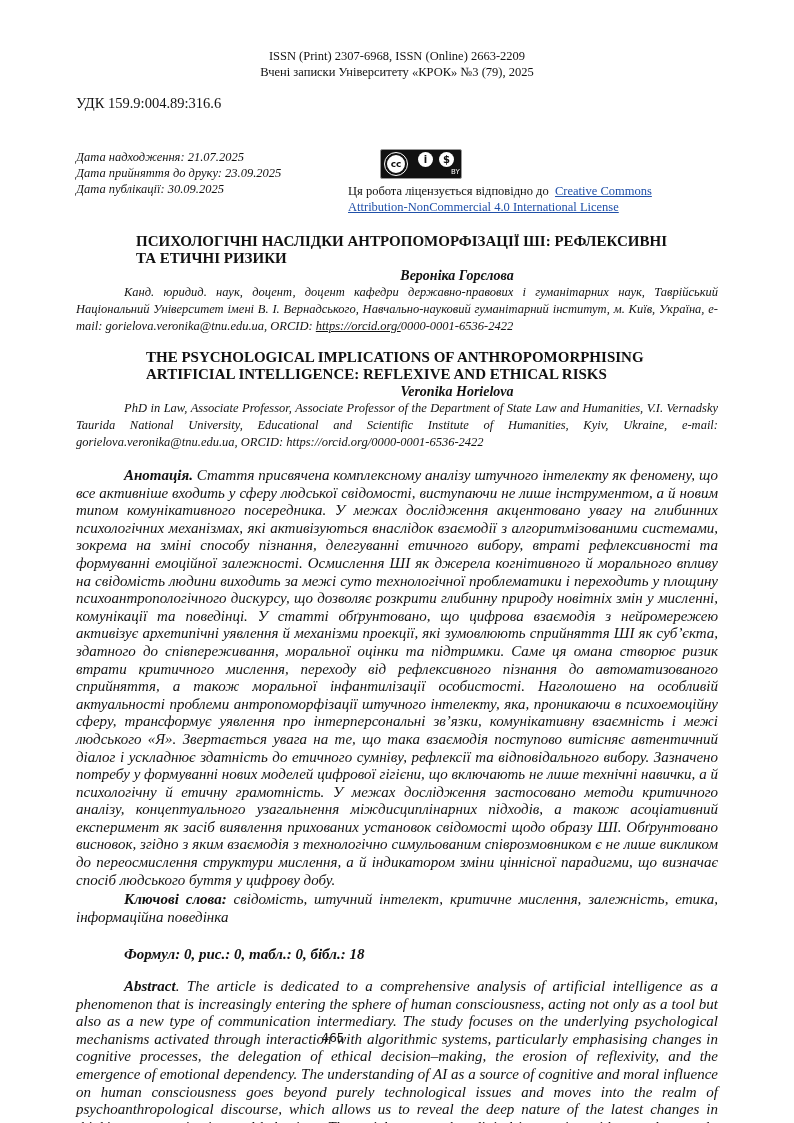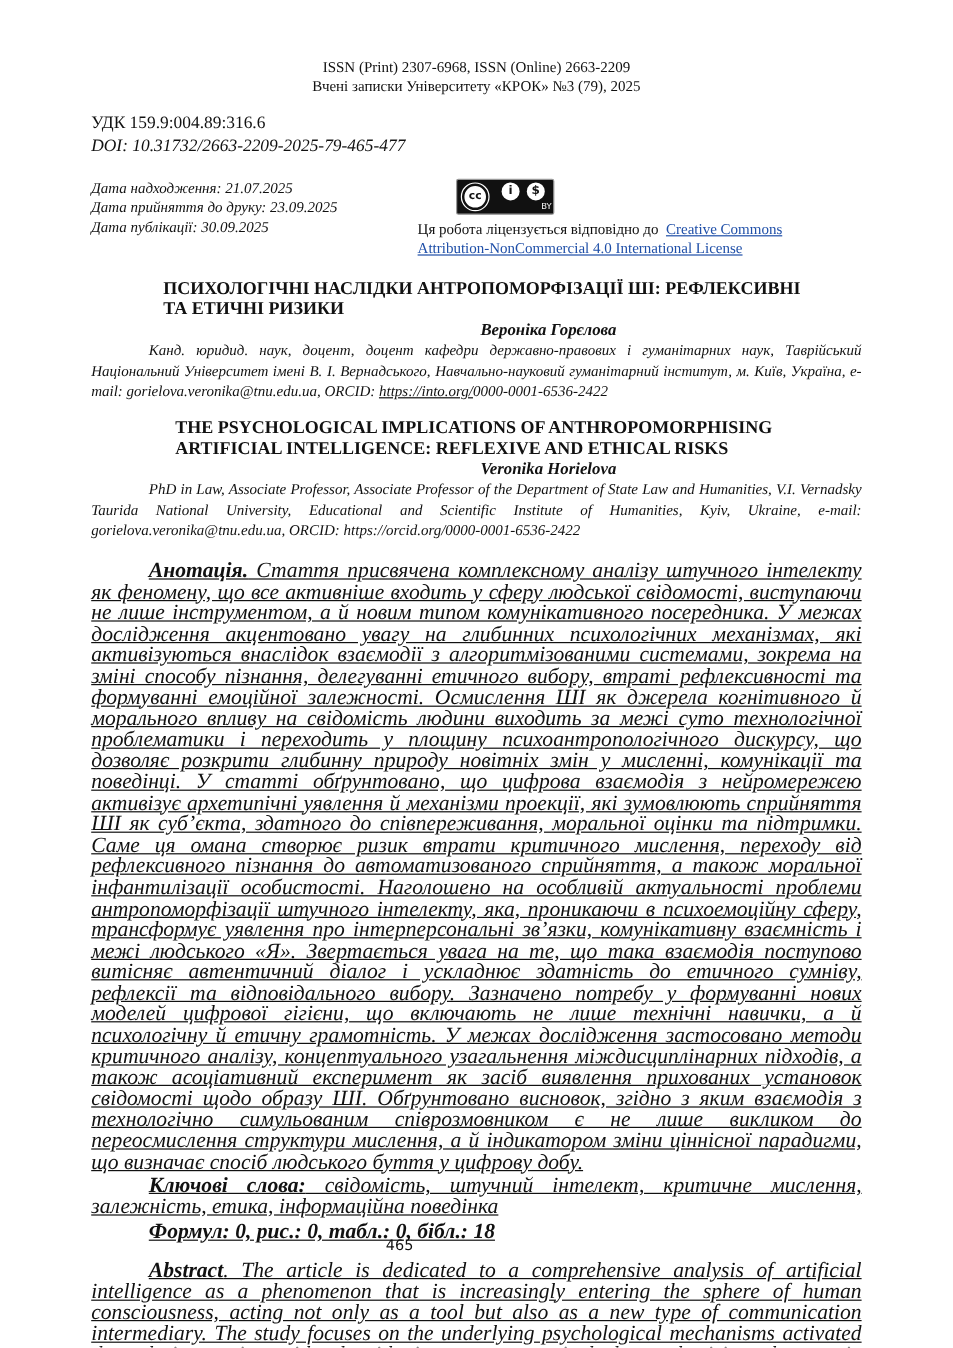--- a/index.html
+++ b/index.html
@@ -21,35 +21,34 @@
   .cc-badge .c3 { position: absolute; left: 58px; top: 2px; width: 15px; height: 15px; border-radius: 50%; background: #fff; font: bold 10px "DejaVu Sans", sans-serif; color:#111; text-align:center; line-height: 15px; }
   .cc-badge .lbl { position: absolute; top: 18px; font: 7px "DejaVu Sans", sans-serif; color: #fff; padding-left: 32px; }
   .cc-text { font-size: 12.5px; line-height: 16px; margin-top: 4px; width: 340px; }
   .cc-text a { color: #1f4fa8; text-decoration: underline; }
 
   .col { position: absolute; left: 76px; width: 642px; }
   .title { text-align: left; font-weight: bold; font-size: 15px; line-height: 17px; }
   .author { text-align: center; font-weight: bold; font-style: italic; font-size: 14px; line-height: 17px; padding-left: 120px; }
   .affil { font-style: italic; font-size: 12.5px; line-height: 17px; text-align: justify; text-indent: 48px; }
   .affil a { color: #111; text-decoration: underline; }
-  .para { font-style: italic; font-size: 18px; line-height: 17.6px; text-align: justify; text-indent: 48px; margin: 0; text-decoration: underline; }
+  .para { font-style: italic; font-size: 15px; line-height: 17.6px; text-align: justify; text-indent: 48px; margin: 0; }
   .para b { font-style: italic; }
   .page-num { position: absolute; top: 1031px; left: 0; width: 666px; text-align: center; font-family: "DejaVu Sans", sans-serif; font-size: 12px; }
 </style>
 </head>
 <body>
 
 <div class="hdr">
   <div>ISSN (Print) 2307-6968, ISSN (Online) 2663-2209</div>
   <div>Вчені записки Університету «КРОК» №3 (79), 2025</div>
 </div>
 
 <div class="udk">
   <div>УДК 159.9:004.89:316.6</div>
-  <div class="doi">DOI: 10.31732/2663-2209-2025-79-465-477</div>
 </div>
 
 <div class="dates">
   <div>Дата надходження: 21.07.2025</div>
   <div>Дата прийняття до друку: 23.09.2025</div>
   <div>Дата публікації: 30.09.2025</div>
 </div>
 
 <div class="cc">
   <div class="cc-badge">
@@ -61,29 +60,29 @@
   </div>
   <div class="cc-text">
     <span>Ця робота ліцензується відповідно до</span>&nbsp;
     <a>Creative Commons Attribution-NonCommercial 4.0 International License</a>
   </div>
 </div>
 
 <div class="col" style="top:233px">
   <div class="title" style="padding:0 40px 0 60px">ПСИХОЛОГІЧНІ НАСЛІДКИ АНТРОПОМОРФІЗАЦІЇ ШІ: РЕФЛЕКСИВНІ ТА ЕТИЧНІ РИЗИКИ</div>
   <div class="author">Вероніка Горєлова</div>
-  <div class="affil"><span>Канд. юридид. наук, доцент, доцент кафедри державно-правових і гуманітарних наук, Таврійський Національний Університет імені В. І. Вернадського, Навчально-науковий гуманітарний інститут, м. Київ, Україна, e-mail: gorielova.veronika@tnu.edu.ua, ORCID: </span><a>https://into.org/</a><span>0000-0001-6536-2422</span></div>
+  <div class="affil"><span>Канд. юридид. наук, доцент, доцент кафедри державно-правових і гуманітарних наук, Таврійський Національний Університет імені В. І. Вернадського, Навчально-науковий гуманітарний інститут, м. Київ, Україна, e-mail: gorielova.veronika@tnu.edu.ua, ORCID: </span><a>https://orcid.org/</a><span>0000-0001-6536-2422</span></div>
 </div>
 
 <div class="col" style="top:349px">
   <div class="title" style="padding:0 60px 0 70px">THE PSYCHOLOGICAL IMPLICATIONS OF ANTHROPOMORPHISING ARTIFICIAL INTELLIGENCE: REFLEXIVE AND ETHICAL RISKS</div>
   <div class="author">Veronika Horielova</div>
   <div class="affil">PhD in Law, Associate Professor, Associate Professor of the Department of State Law and Humanities, V.I. Vernadsky Taurida National University, Educational and Scientific Institute of Humanities, Kyiv, Ukraine, e-mail: gorielova.veronika@tnu.edu.ua, ORCID: https://orcid.org/0000-0001-6536-2422</div>
 </div>
 
 <div class="col" style="top:467px">
   <p class="para"><b>Анотація.</b><span> Стаття присвячена комплексному аналізу штучного інтелекту як феномену, що все активніше входить у сферу людської свідомості, виступаючи не лише інструментом, а й новим типом комунікативного посередника. У межах дослідження акцентовано увагу на глибинних психологічних механізмах, які активізуються внаслідок взаємодії з алгоритмізованими системами, зокрема на зміні способу пізнання, делегуванні етичного вибору, втраті рефлексивності та формуванні емоційної залежності. Осмислення ШІ як джерела когнітивного й морального впливу на свідомість людини виходить за межі суто технологічної проблематики і переходить у площину психоантропологічного дискурсу, що дозволяє розкрити глибинну природу новітніх змін у мисленні, комунікації та поведінці. У статті обґрунтовано, що цифрова взаємодія з нейромережею активізує архетипічні уявлення й механізми проекції, які зумовлюють сприйняття ШІ як суб’єкта, здатного до співпереживання, моральної оцінки та підтримки. Саме ця омана створює ризик втрати критичного мислення, переходу від рефлексивного пізнання до автоматизованого сприйняття, а також моральної інфантилізації особистості. Наголошено на особливій актуальності проблеми антропоморфізації штучного інтелекту, яка, проникаючи в психоемоційну сферу, трансформує уявлення про інтерперсональні зв’язки, комунікативну взаємність і межі людського «Я». Звертається увага на те, що така взаємодія поступово витісняє автентичний діалог і ускладнює здатність до етичного сумніву, рефлексії та відповідального вибору. Зазначено потребу у формуванні нових моделей цифрової гігієни, що включають не лише технічні навички, а й психологічну й етичну грамотність. У межах дослідження застосовано методи критичного аналізу, концептуального узагальнення міждисциплінарних підходів, а також асоціативний експеримент як засіб виявлення прихованих установок свідомості щодо образу ШІ. Обґрунтовано висновок, згідно з яким взаємодія з технологічно симульованим співрозмовником є не лише викликом до переосмислення структури мислення, а й індикатором зміни ціннісної парадигми, що визначає спосіб людського буття у цифрову добу.</span></p>
   <p class="para" style="margin-top:2px"><b>Ключові слова:</b><span> свідомість, штучний інтелект, критичне мислення, залежність, етика, інформаційна поведінка</span></p>
-  <p class="para" style="margin-top:4px; font-weight:bold">Формул: 0, рис.: 0, табл.: 0, бібл.: 18</p>
+  <p class="para" style="margin-top:20px; font-weight:bold">Формул: 0, рис.: 0, табл.: 0, бібл.: 18</p>
   <p class="para" style="margin-top:14px"><b>Abstract</b><span>. The article is dedicated to a comprehensive analysis of artificial intelligence as a phenomenon that is increasingly entering the sphere of human consciousness, acting not only as a tool but also as a new type of communication intermediary. The study focuses on the underlying psychological mechanisms activated through interaction with algorithmic systems, particularly emphasising changes in cognitive processes, the delegation of ethical decision–making, the erosion of reflexivity, and the emergence of emotional dependency. The understanding of AI as a source of cognitive and moral influence on human consciousness goes beyond purely technological issues and moves into the realm of psychoanthropological discourse, which allows us to reveal the deep nature of the latest changes in thinking, communication and behaviour. The article argues that digital interaction with neural networks activates archetypal representations and mechanisms of projection, which lead to the perception of AI as a subject capable of empathy, moral judgement, and support. It is this misconception that creates the risk of losing critical thinking, moving from reflective</span></p>
 </div>
 
 <div class="page-num">465</div>
 
 </body></html>

